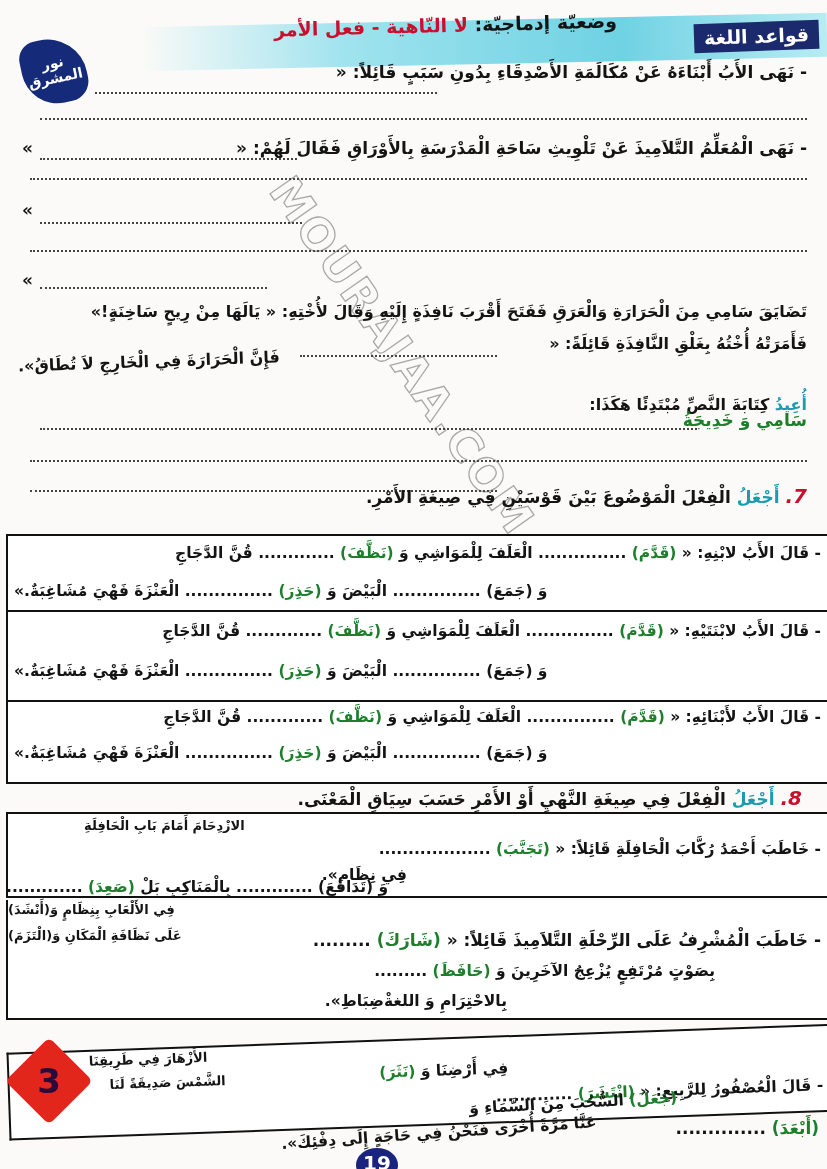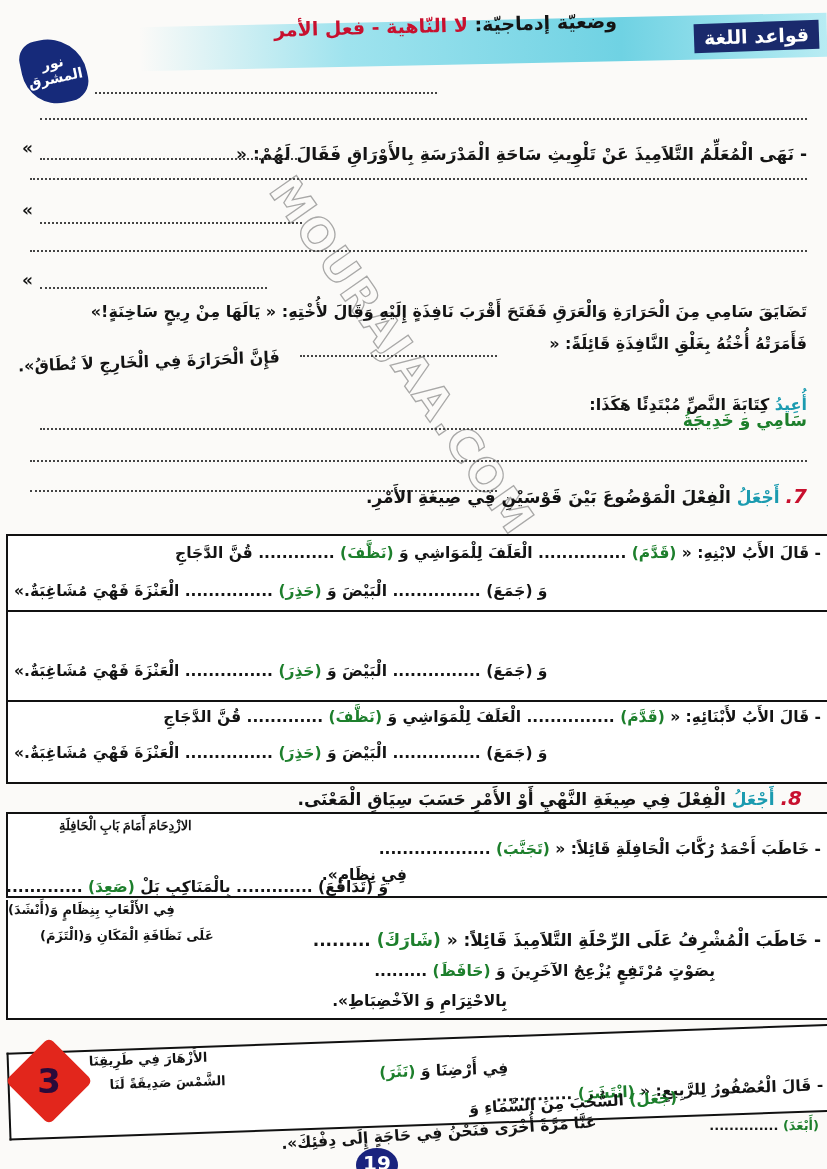--- a/index.html
+++ b/index.html
@@ -76,24 +76,25 @@
     <span>وضعيّة إدماجيّة:</span>
     <span class="red">لا النّاهية - فعل الأمر</span>
   </div>
   <div class="logo">
     <span>نور</span>
     <span>المشرق</span>
   </div>
 
   <div class="watermark">MOURAJAA.COM</div>
 
+  <div class="line" style="top:62px;">- نَهَى الأَبُ أَبْنَاءَهُ عَنْ مُكَالَمَةِ الأَصْدِقَاءِ بِدُونِ سَبَبٍ قَائِلاً: «</div>
   <div class="dots" style="top:92px; left:95px; right:390px;"></div>
   <div class="dots" style="top:118px; left:40px; right:20px;"></div>
 
-  <div class="line" style="top:144px;">- نَهَى الْمُعَلِّمُ التَّلاَمِيذَ عَنْ تَلْوِيثِ سَاحَةِ الْمَدْرَسَةِ بِالأَوْرَاقِ فَقَالَ لَهُمْ: «</div>
+  <div class="line" style="top:138px;">- نَهَى الْمُعَلِّمُ التَّلاَمِيذَ عَنْ تَلْوِيثِ سَاحَةِ الْمَدْرَسَةِ بِالأَوْرَاقِ فَقَالَ لَهُمْ: «</div>
   <div class="dots" style="top:158px; left:40px; right:530px;"></div>
   <div class="line" style="top:138px; right:auto; left:22px;">»</div>
   <div class="dots" style="top:178px; left:30px; right:20px;"></div>
 
   <div class="dots" style="top:222px; left:40px; right:525px;"></div>
   <div class="line" style="top:200px; right:auto; left:22px;">»</div>
   <div class="dots" style="top:250px; left:30px; right:20px;"></div>
 
   <div class="dots" style="top:287px; left:40px; right:560px;"></div>
   <div class="line" style="top:270px; right:auto; left:22px;">»</div>
@@ -134,20 +135,29 @@
       <span>وَ (جَمَعَ)</span>
       <span>...............</span>
       <span>الْبَيْضَ وَ</span>
       <span class="green">(حَذِرَ)</span>
       <span>...............</span>
       <span>الْعَنْزَةَ فَهْيَ مُشَاغِبَةٌ.»</span>
     </div>
   </div>
 
   <div class="box" style="top:610px; height:88px;">
+    <div class="row" style="top:10px;">
+      <span>- قَالَ الأَبُ لابْنَتَيْهِ: «</span>
+      <span class="green">(قَدَّمَ)</span>
+      <span>...............</span>
+      <span>الْعَلَفَ لِلْمَوَاشِي وَ</span>
+      <span class="green">(نَظَّفَ)</span>
+      <span>.............</span>
+      <span>قُنَّ الدَّجَاجِ</span>
+    </div>
     <div class="row" style="top:50px; right:auto; left:6px;">
       <span>وَ (جَمَعَ)</span>
       <span>...............</span>
       <span>الْبَيْضَ وَ</span>
       <span class="green">(حَذِرَ)</span>
       <span>...............</span>
       <span>الْعَنْزَةَ فَهْيَ مُشَاغِبَةٌ.»</span>
     </div>
   </div>
 
@@ -171,21 +181,21 @@
     </div>
   </div>
 
   <div class="line" style="top:786px; right:25px;">
     <span class="num">8.</span>
     <span class="teal">أَجْعَلُ</span>
     <span>الْفِعْلَ فِي صِيغَةِ النَّهْيِ أَوْ الأَمْرِ حَسَبَ سِيَاقِ الْمَعْنَى.</span>
   </div>
 
   <div class="box" style="top:812px; height:82px;">
-    <div class="side" style="top:4px; left:51px;font-family:Liberation Serif, serif;">الازْدِحَامَ أَمَامَ بَابِ الْحَافِلَةِ</div>
+    <div class="side" style="top:4px; left:76px;">الازْدِحَامَ أَمَامَ بَابِ الْحَافِلَةِ</div>
     <div class="row" style="top:26px;">
       <span>- خَاطَبَ أَحْمَدُ رُكَّابَ الْحَافِلَةِ قَائِلاً: «</span>
       <span class="green">(تَجَنَّبَ)</span>
       <span>...................</span>
     </div>
     <div class="row" style="top:52px; right:420px;margin-left:36px;">فِي نِظَامٍ».</div>
   </div>
   <div class="line" style="top:878px; font-size:15.5px; right:auto; left:6px;">
     <span>وَ (تَدَافَعَ)</span>
     <span>.............</span>
@@ -194,47 +204,47 @@
     <span>.............</span>
   </div>
 
   <div class="box" style="top:900px; height:118px; border-top:none;">
     <div class="side" style="top:2px; left:0px;">فِي الأَلْعَابِ بِنِظَامٍ وَ(أَنْشَدَ)</div>
     <div class="row" style="top:30px; font-size:17px;">
       <span>- خَاطَبَ الْمُشْرِفُ عَلَى الرِّحْلَةِ التَّلاَمِيذَ قَائِلاً: «</span>
       <span class="green">(شَارَكَ)</span>
       <span>.........</span>
     </div>
-    <div class="side" style="top:28px; left:12px;padding-left:20px;">عَلَى نَظَافَةِ الْمَكَانِ وَ(الْتَزَمَ)</div>
+    <div class="side" style="top:28px; left:0px;">عَلَى نَظَافَةِ الْمَكَانِ وَ(الْتَزَمَ)</div>
     <div class="row" style="top:62px; right:112px;">
       <span>بِصَوْتٍ مُرْتَفِعٍ يُزْعِجُ الآخَرِينَ وَ</span>
       <span class="green">(حَافَظَ)</span>
       <span>.........</span>
     </div>
-    <div class="row" style="top:92px; right:320px;">بِالاحْتِرَامِ وَ الآخْضِبَاطِ».</div>
+    <div class="row" style="top:92px; right:320px;">بِالاحْتِرَامِ وَ اللغةْضِبَاطِ».</div>
   </div>
 
   <div class="box" style="top:1024px; height:84px; transform:rotate(-2deg); transform-origin:right top;">
     <div class="side" style="top:2px; left:80px;">الأَزْهَارَ فِي طَرِيقِنَا</div>
     <div class="row" style="top:22px; right:320px;">
       <span>فِي أَرْضِنَا وَ</span>
       <span class="green">(نَثَرَ)</span>
     </div>
     <div class="side" style="top:26px; left:100px;">الشَّمْسَ صَدِيقَةً لَنَا</div>
     <div class="row" style="top:50px;">
       <span>- قَالَ الْعُصْفُورُ لِلرَّبِيعِ: «</span>
       <span class="green">(انْتَشَرَ)</span>
       <span>.............</span>
     </div>
   </div>
   <div class="line" style="top:1094px; right:150px; font-size:15.5px; transform:rotate(-3deg);">
     <span class="green">(جَعَلَ)</span>
     <span>السُّحُبَ مِنَ السَّمَاءِ وَ</span>
   </div>
-  <div class="line" style="top:1118px; right:8px; font-size:13px;">
+  <div class="line" style="top:1118px; right:8px; font-size:17px;">
     <span class="green">(أَبْعَدَ)</span>
     <span>..............</span>
   </div>
   <div class="line" style="top:1124px; right:230px; font-size:15.5px; transform:rotate(-4deg);">عَنَّا مَرَّةً أُخْرَى فَنَحْنُ فِي حَاجَةٍ إِلَى دِفْئِكَ».</div>
 
   <div class="badge3">
     <span>3</span>
   </div>
   <div class="page-num">19</div>
 </div>

